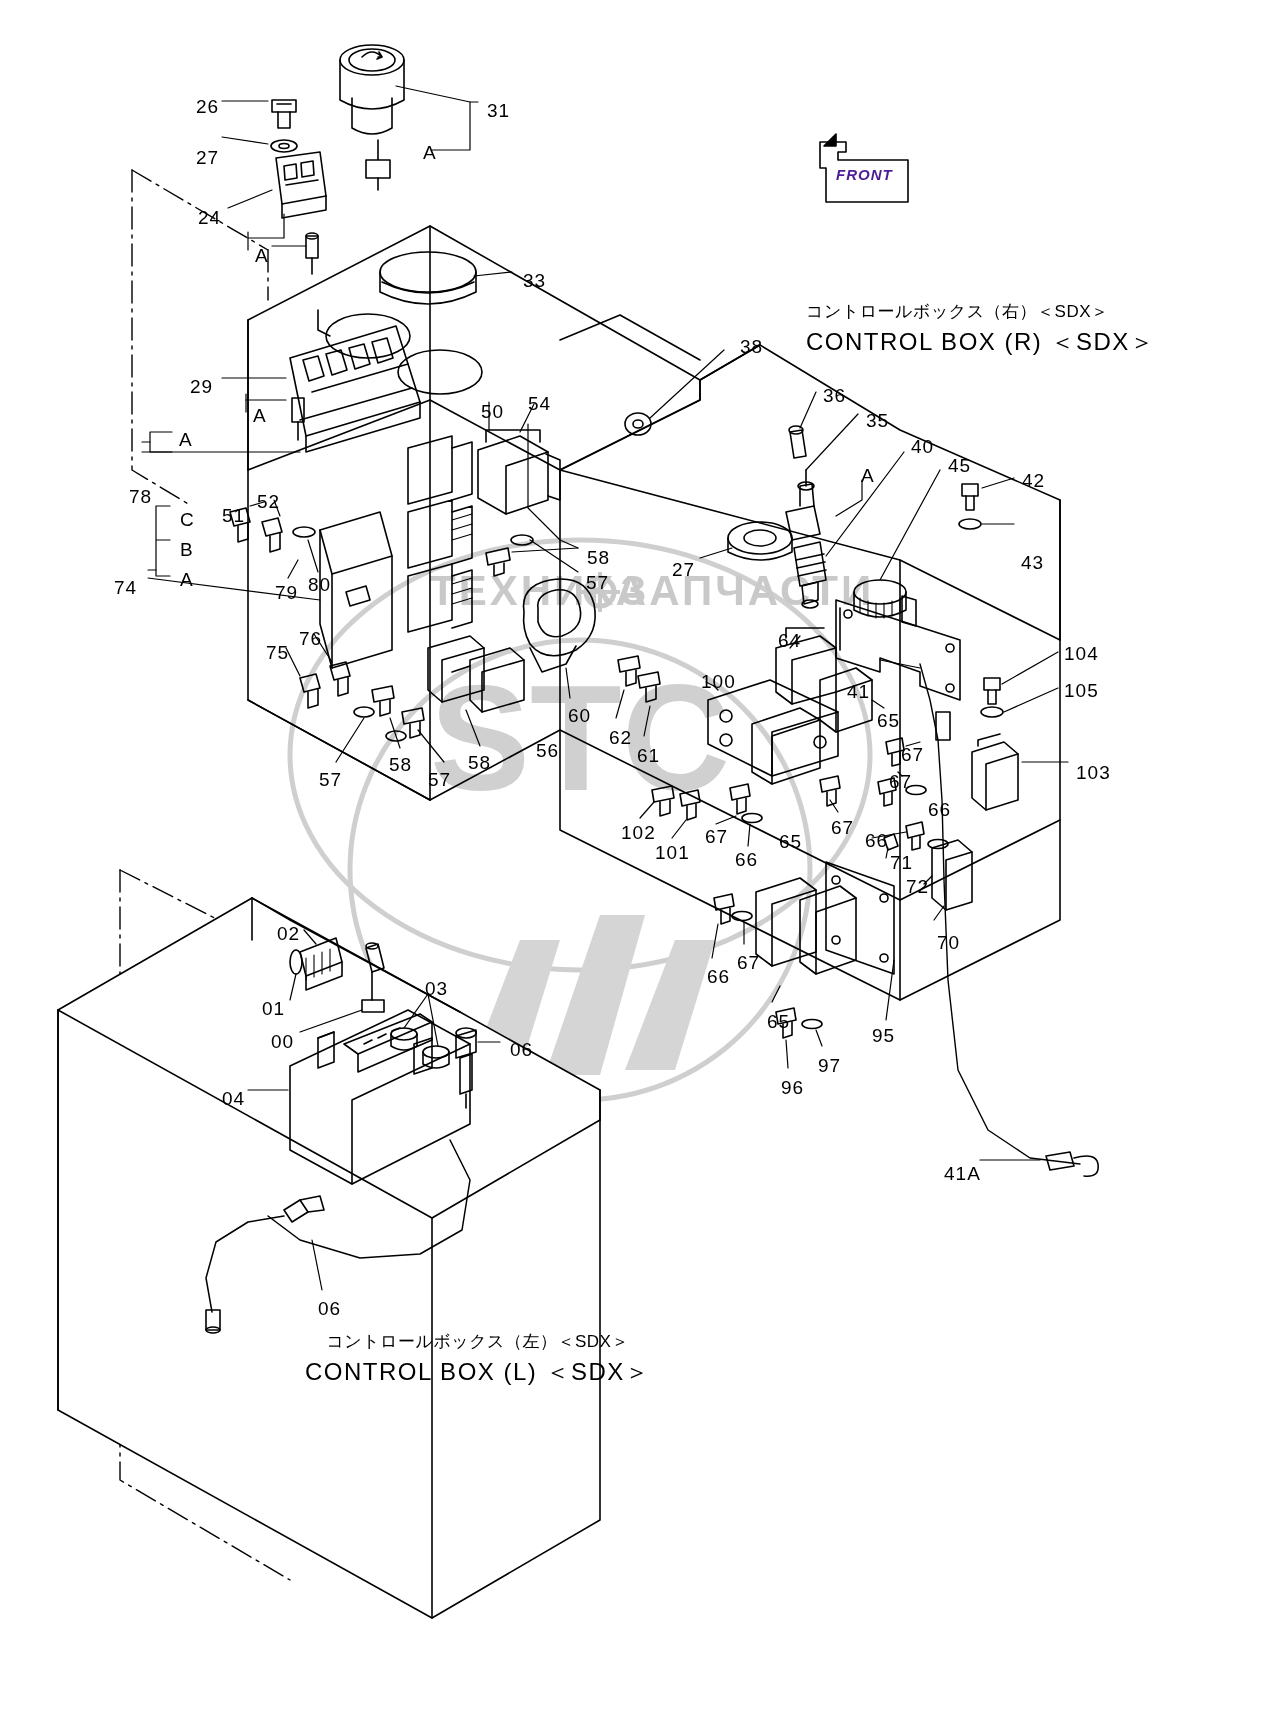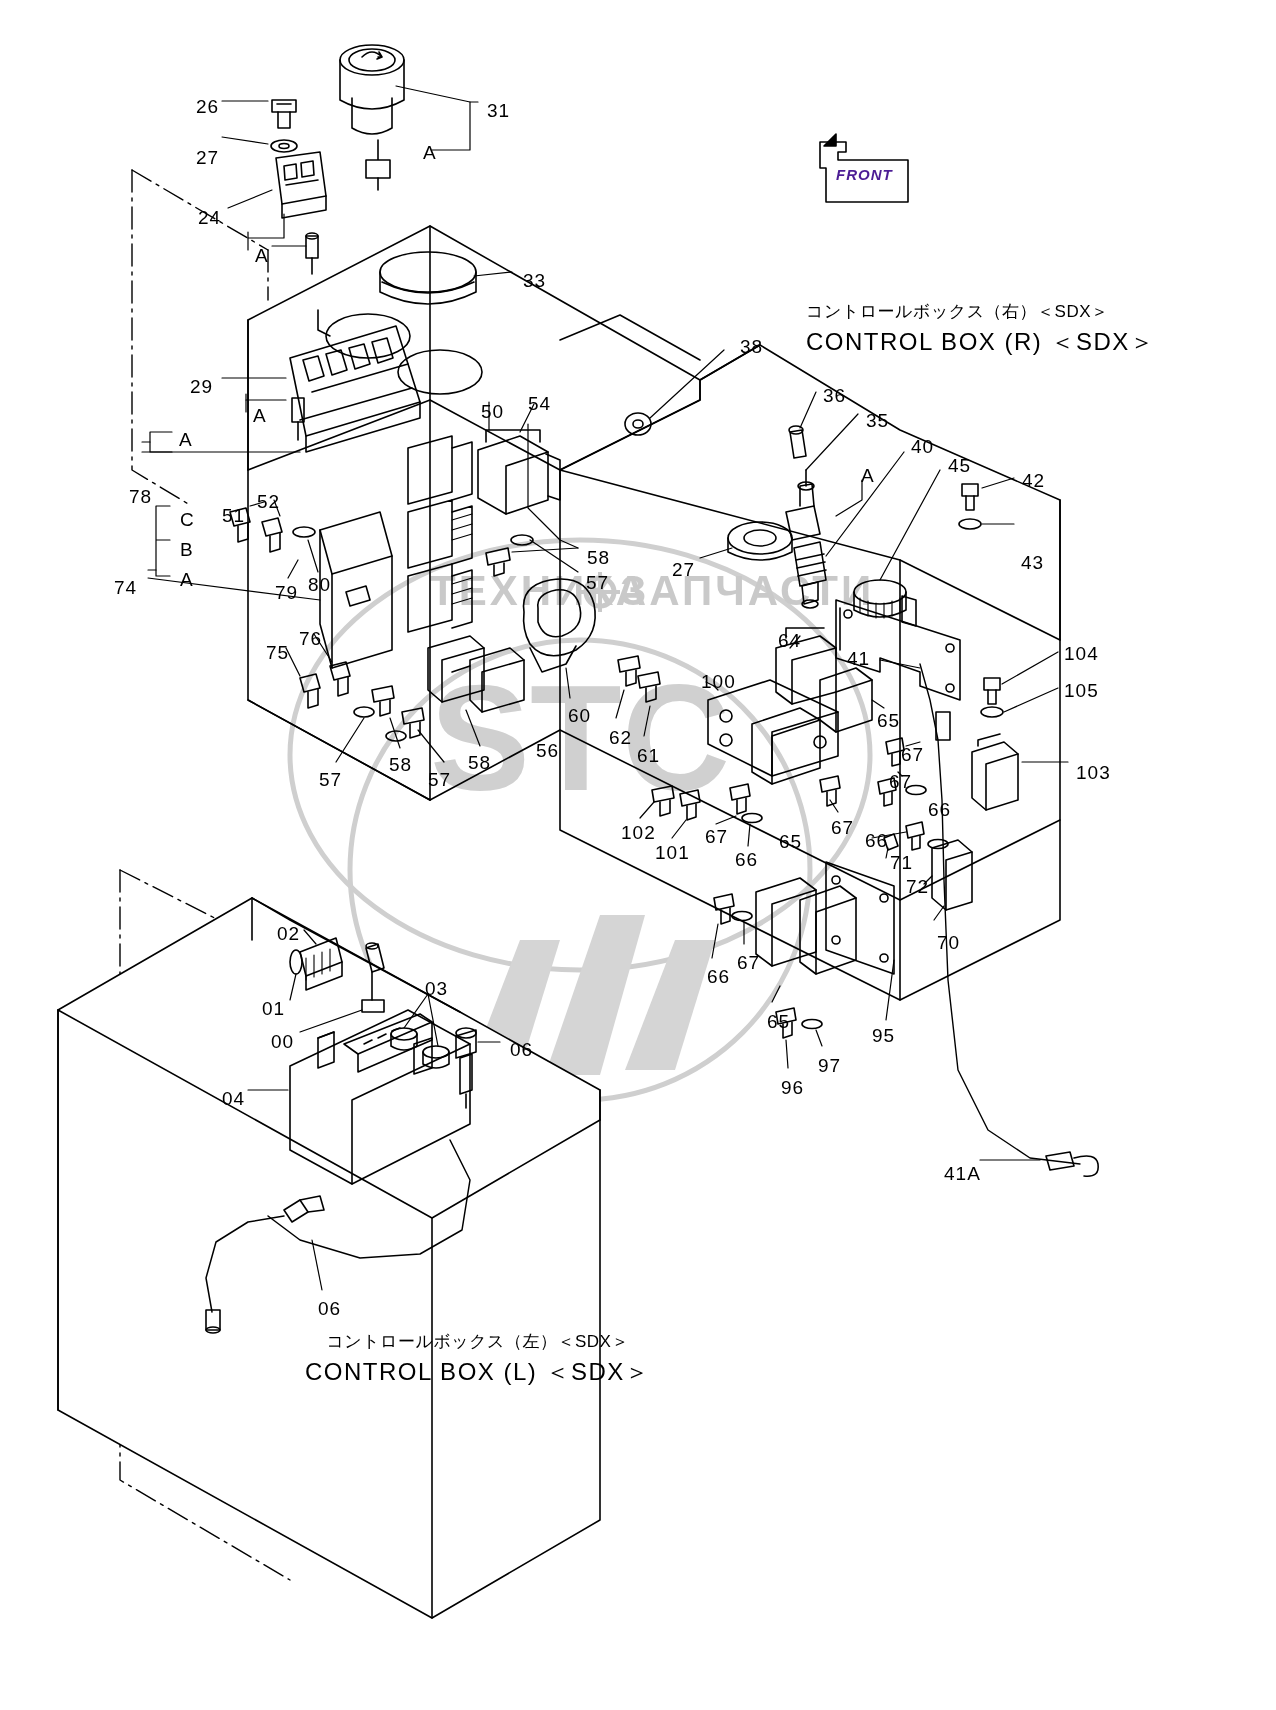--- a/index.html
+++ b/index.html
@@ -631,21 +631,21 @@
       <div class="callout" style="left: 180px; top: 540px;">B</div>
       <div class="callout" style="left: 180px; top: 570px;">A</div>
       <div class="callout" style="left: 222px; top: 506px;">51</div>
       <div class="callout" style="left: 257px; top: 492px;">52</div>
       <div class="callout" style="left: 275px; top: 583px;">79</div>
       <div class="callout" style="left: 308px; top: 575px;">80</div>
       <div class="callout" style="left: 114px; top: 578px;">74</div>
       <div class="callout" style="left: 266px; top: 643px;">75</div>
       <div class="callout" style="left: 299px; top: 629px;">76</div>
       <div class="callout" style="left: 778px; top: 631px;">64</div>
-      <div class="callout" style="left: 840px; top: 649px; padding-left: 7px;">41</div>
+      <div class="callout" style="left: 840px; top: 682px; padding-left: 7px;">41</div>
       <div class="callout" style="left: 1064px; top: 644px;">104</div>
       <div class="callout" style="left: 1064px; top: 681px;">105</div>
       <div class="callout" style="left: 701px; top: 672px;">100</div>
       <div class="callout" style="left: 568px; top: 706px;">60</div>
       <div class="callout" style="left: 609px; top: 728px;">62</div>
       <div class="callout" style="left: 637px; top: 746px;">61</div>
       <div class="callout" style="left: 877px; top: 711px;">65</div>
       <div class="callout" style="left: 1076px; top: 763px;">103</div>
       <div class="callout" style="left: 901px; top: 745px;">67</div>
       <div class="callout" style="left: 889px; top: 772px;">67</div>

